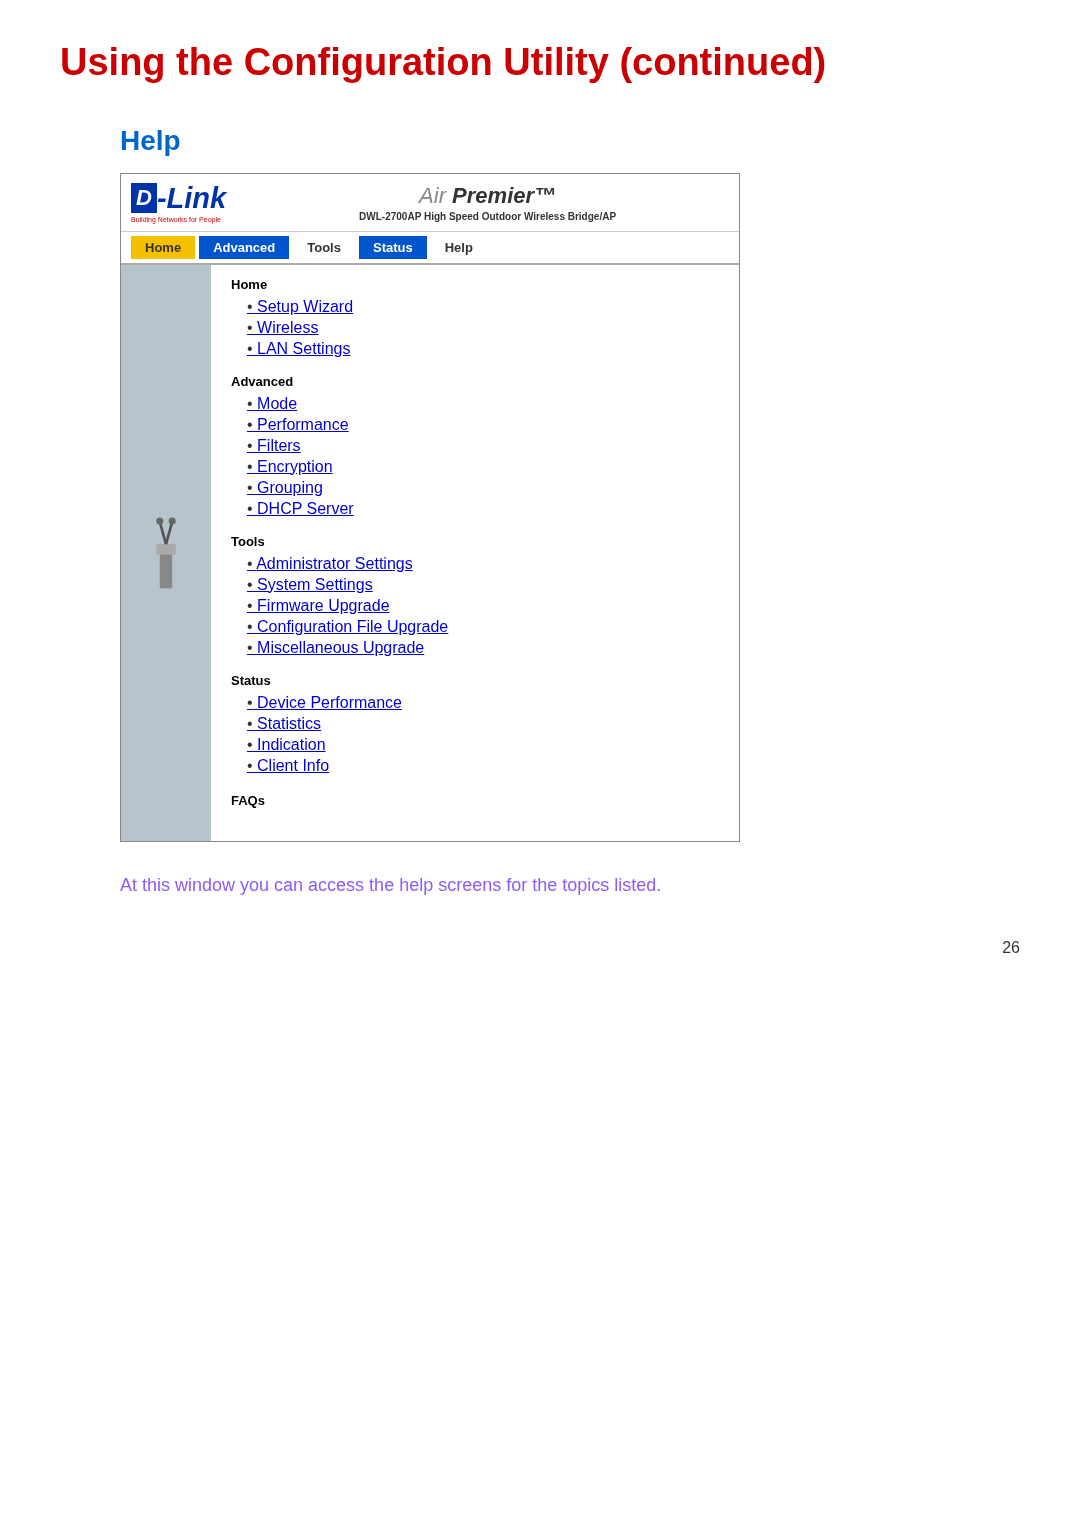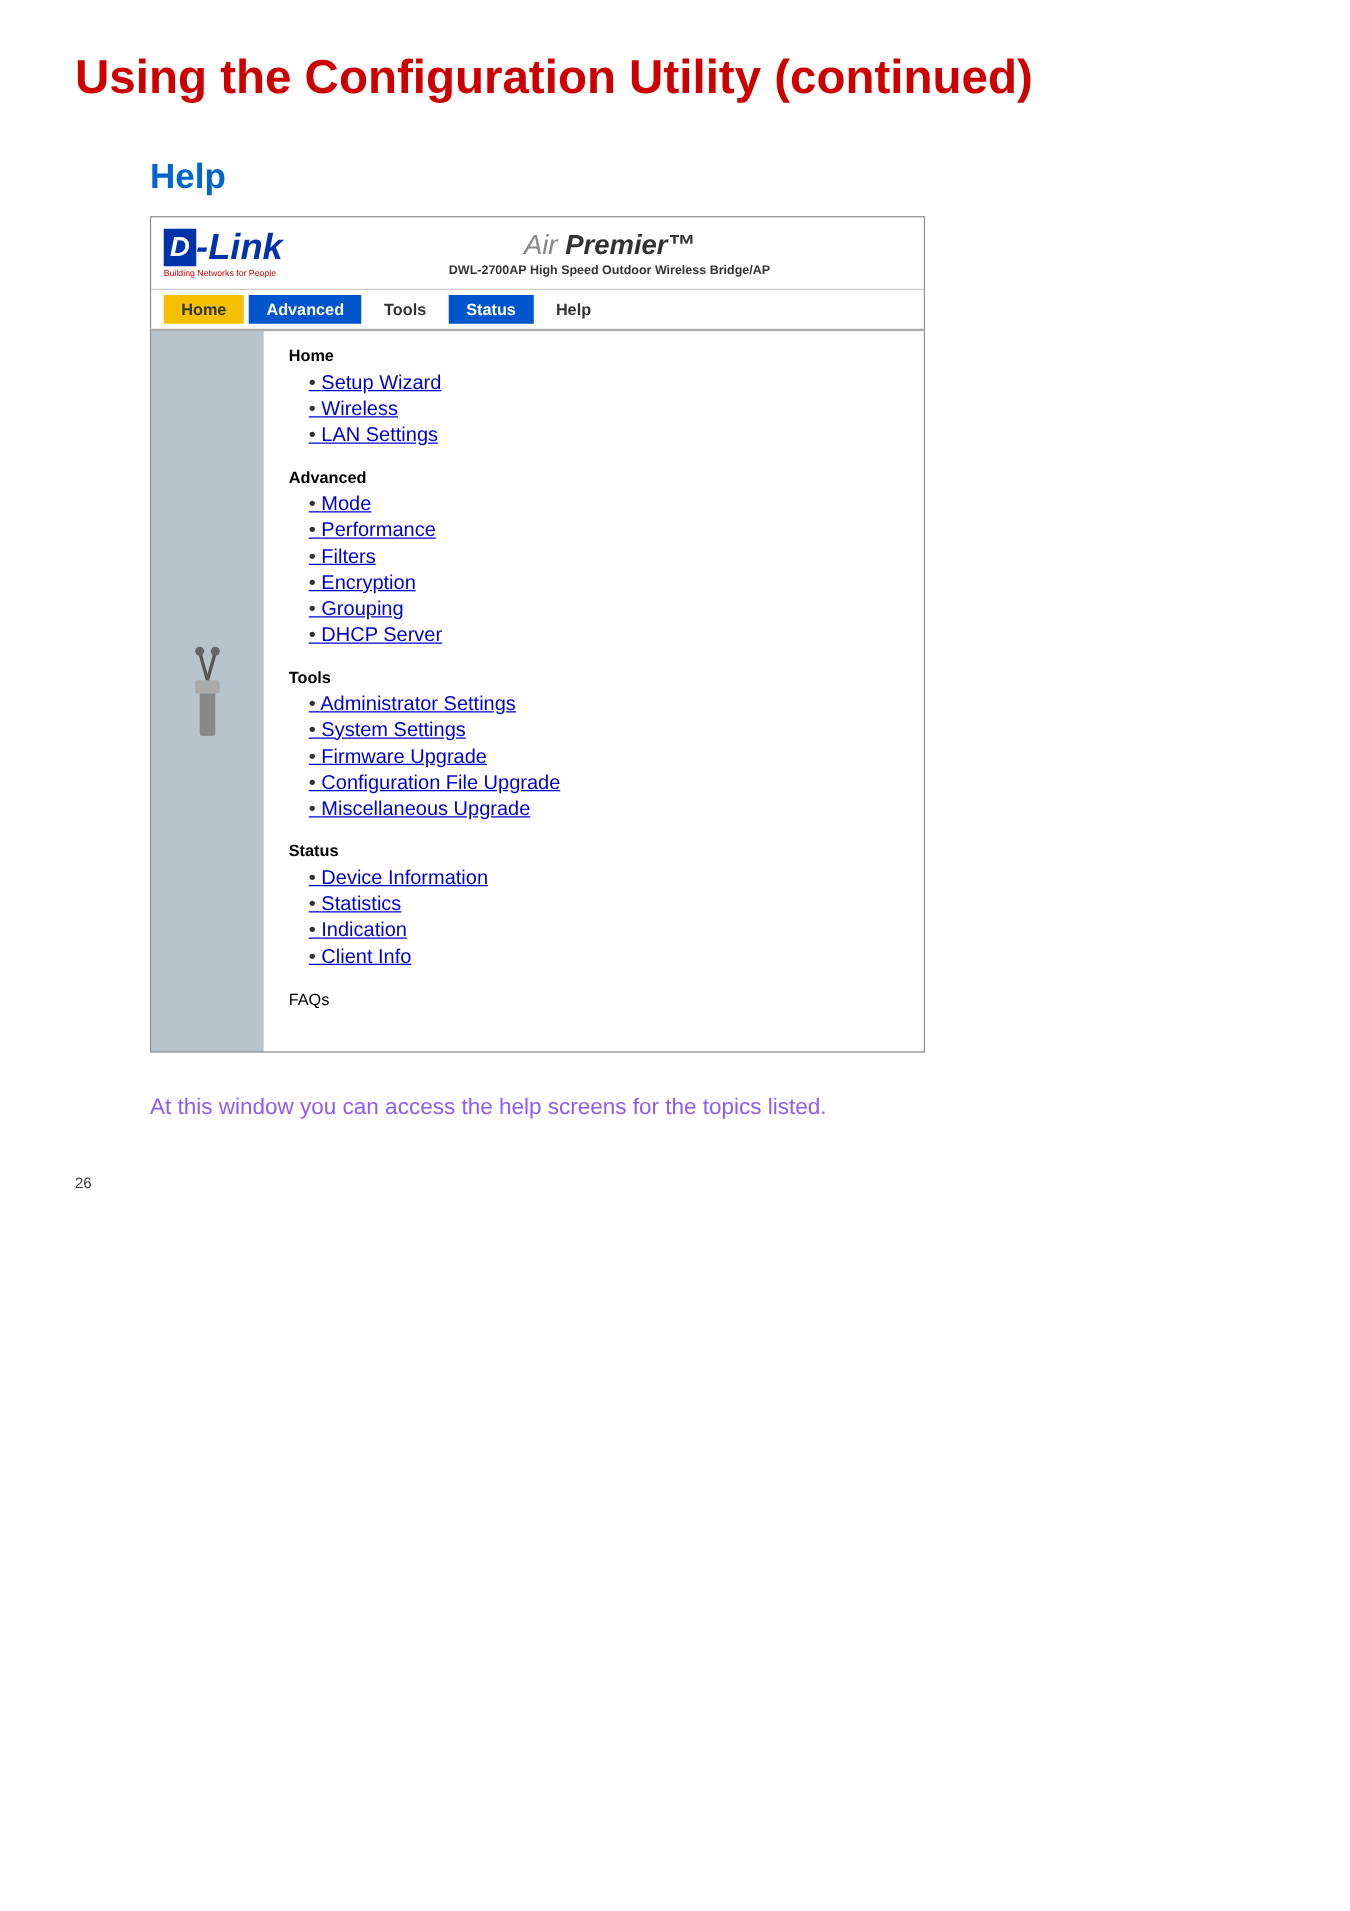--- a/index.html
+++ b/index.html
@@ -157,35 +157,35 @@
       cursor: pointer;
     }
     .help-list li::before {
       content: "• ";
       color: #333;
       text-decoration: none;
       display: inline;
     }
     .faqs-link {
       font-size: 13px;
-      font-weight: normal;
+      font-weight: bold;
       color: #000;
       text-decoration: none;
       cursor: pointer;
     }
     .description-text {
       font-size: 18px;
       color: #8b5cf6;
       margin-left: 60px;
       margin-top: 10px;
       line-height: 1.5;
     }
     .page-number {
-      text-align: left;
-      font-size: 12px;
+      text-align: right;
+      font-size: 16px;
       color: #333;
       margin-top: 40px;
     }
     .device-image-col {
       width: 90px;
       background: #b8c4cc;
       display: flex;
       align-items: center;
       justify-content: center;
       padding: 10px;
@@ -279,21 +279,21 @@
             <li>System Settings</li>
             <li>Firmware Upgrade</li>
             <li>Configuration File Upgrade</li>
             <li>Miscellaneous Upgrade</li>
           </ul>
         </div>
 
         <div class="help-section">
           <div class="help-section-title">Status</div>
           <ul class="help-list">
-            <li>Device Information</li>
+            <li>Device Performance</li>
             <li>Statistics</li>
             <li>Indication</li>
             <li>Client Info</li>
           </ul>
         </div>
 
         <div class="help-section">
           <span class="faqs-link">FAQs</span>
         </div>
 

